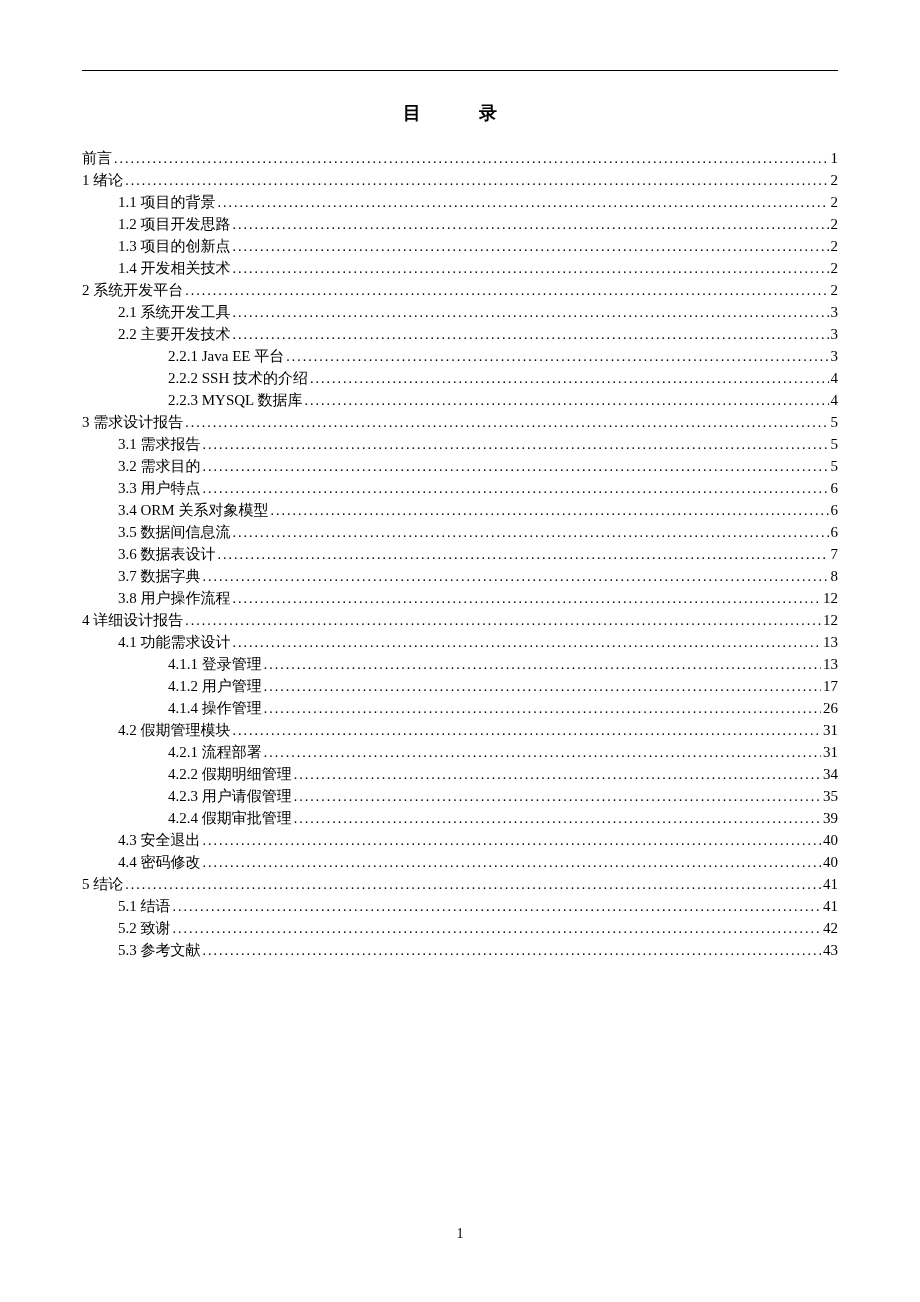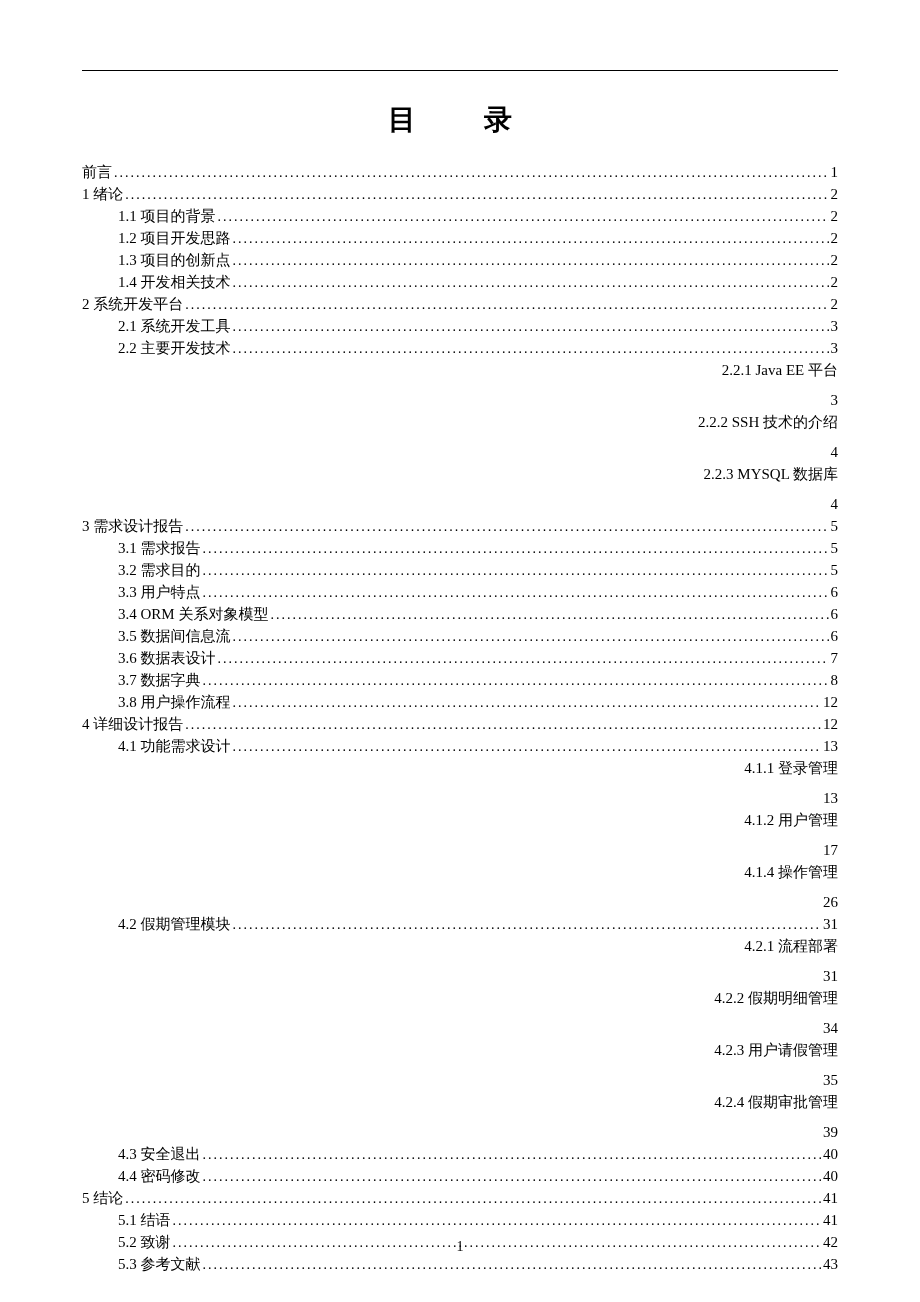--- a/index.html
+++ b/index.html
@@ -18,39 +18,39 @@
     box-sizing: border-box;
     position: relative;
   }
   .rule {
     border: none;
     border-top: 1.2px solid #000;
     margin: 0 0 30px 0;
   }
   .title {
     text-align: center;
-    font-size: 28px;
+    font-size: 18px;
     font-weight: bold;
     letter-spacing: 20px;
     margin-bottom: 22px;
     font-family: "SimHei", "Heiti SC", sans-serif;
   }
   .toc {
     line-height: 1.0;
   }
   .toc-row {
     display: flex;
-    align-items: flex-end;
+    align-items: flex-start;
     margin: 0;
     padding: 3.5px 0;
     white-space: nowrap;
   }
   .toc-row.l0 { padding-left: 0px; }
   .toc-row.l1 { padding-left: 36px; }
-  .toc-row.l2 { padding-left: 86px; flex-direction: column; }
+  .toc-row.l2 { padding-left: 86px; }
   .toc-label {
     flex: 0 0 auto;
   }
   .toc-leader {
     flex: 1 1 auto;
     overflow: hidden;
     position: relative;
     height: 1em;
     margin: 0 2px;
   }

